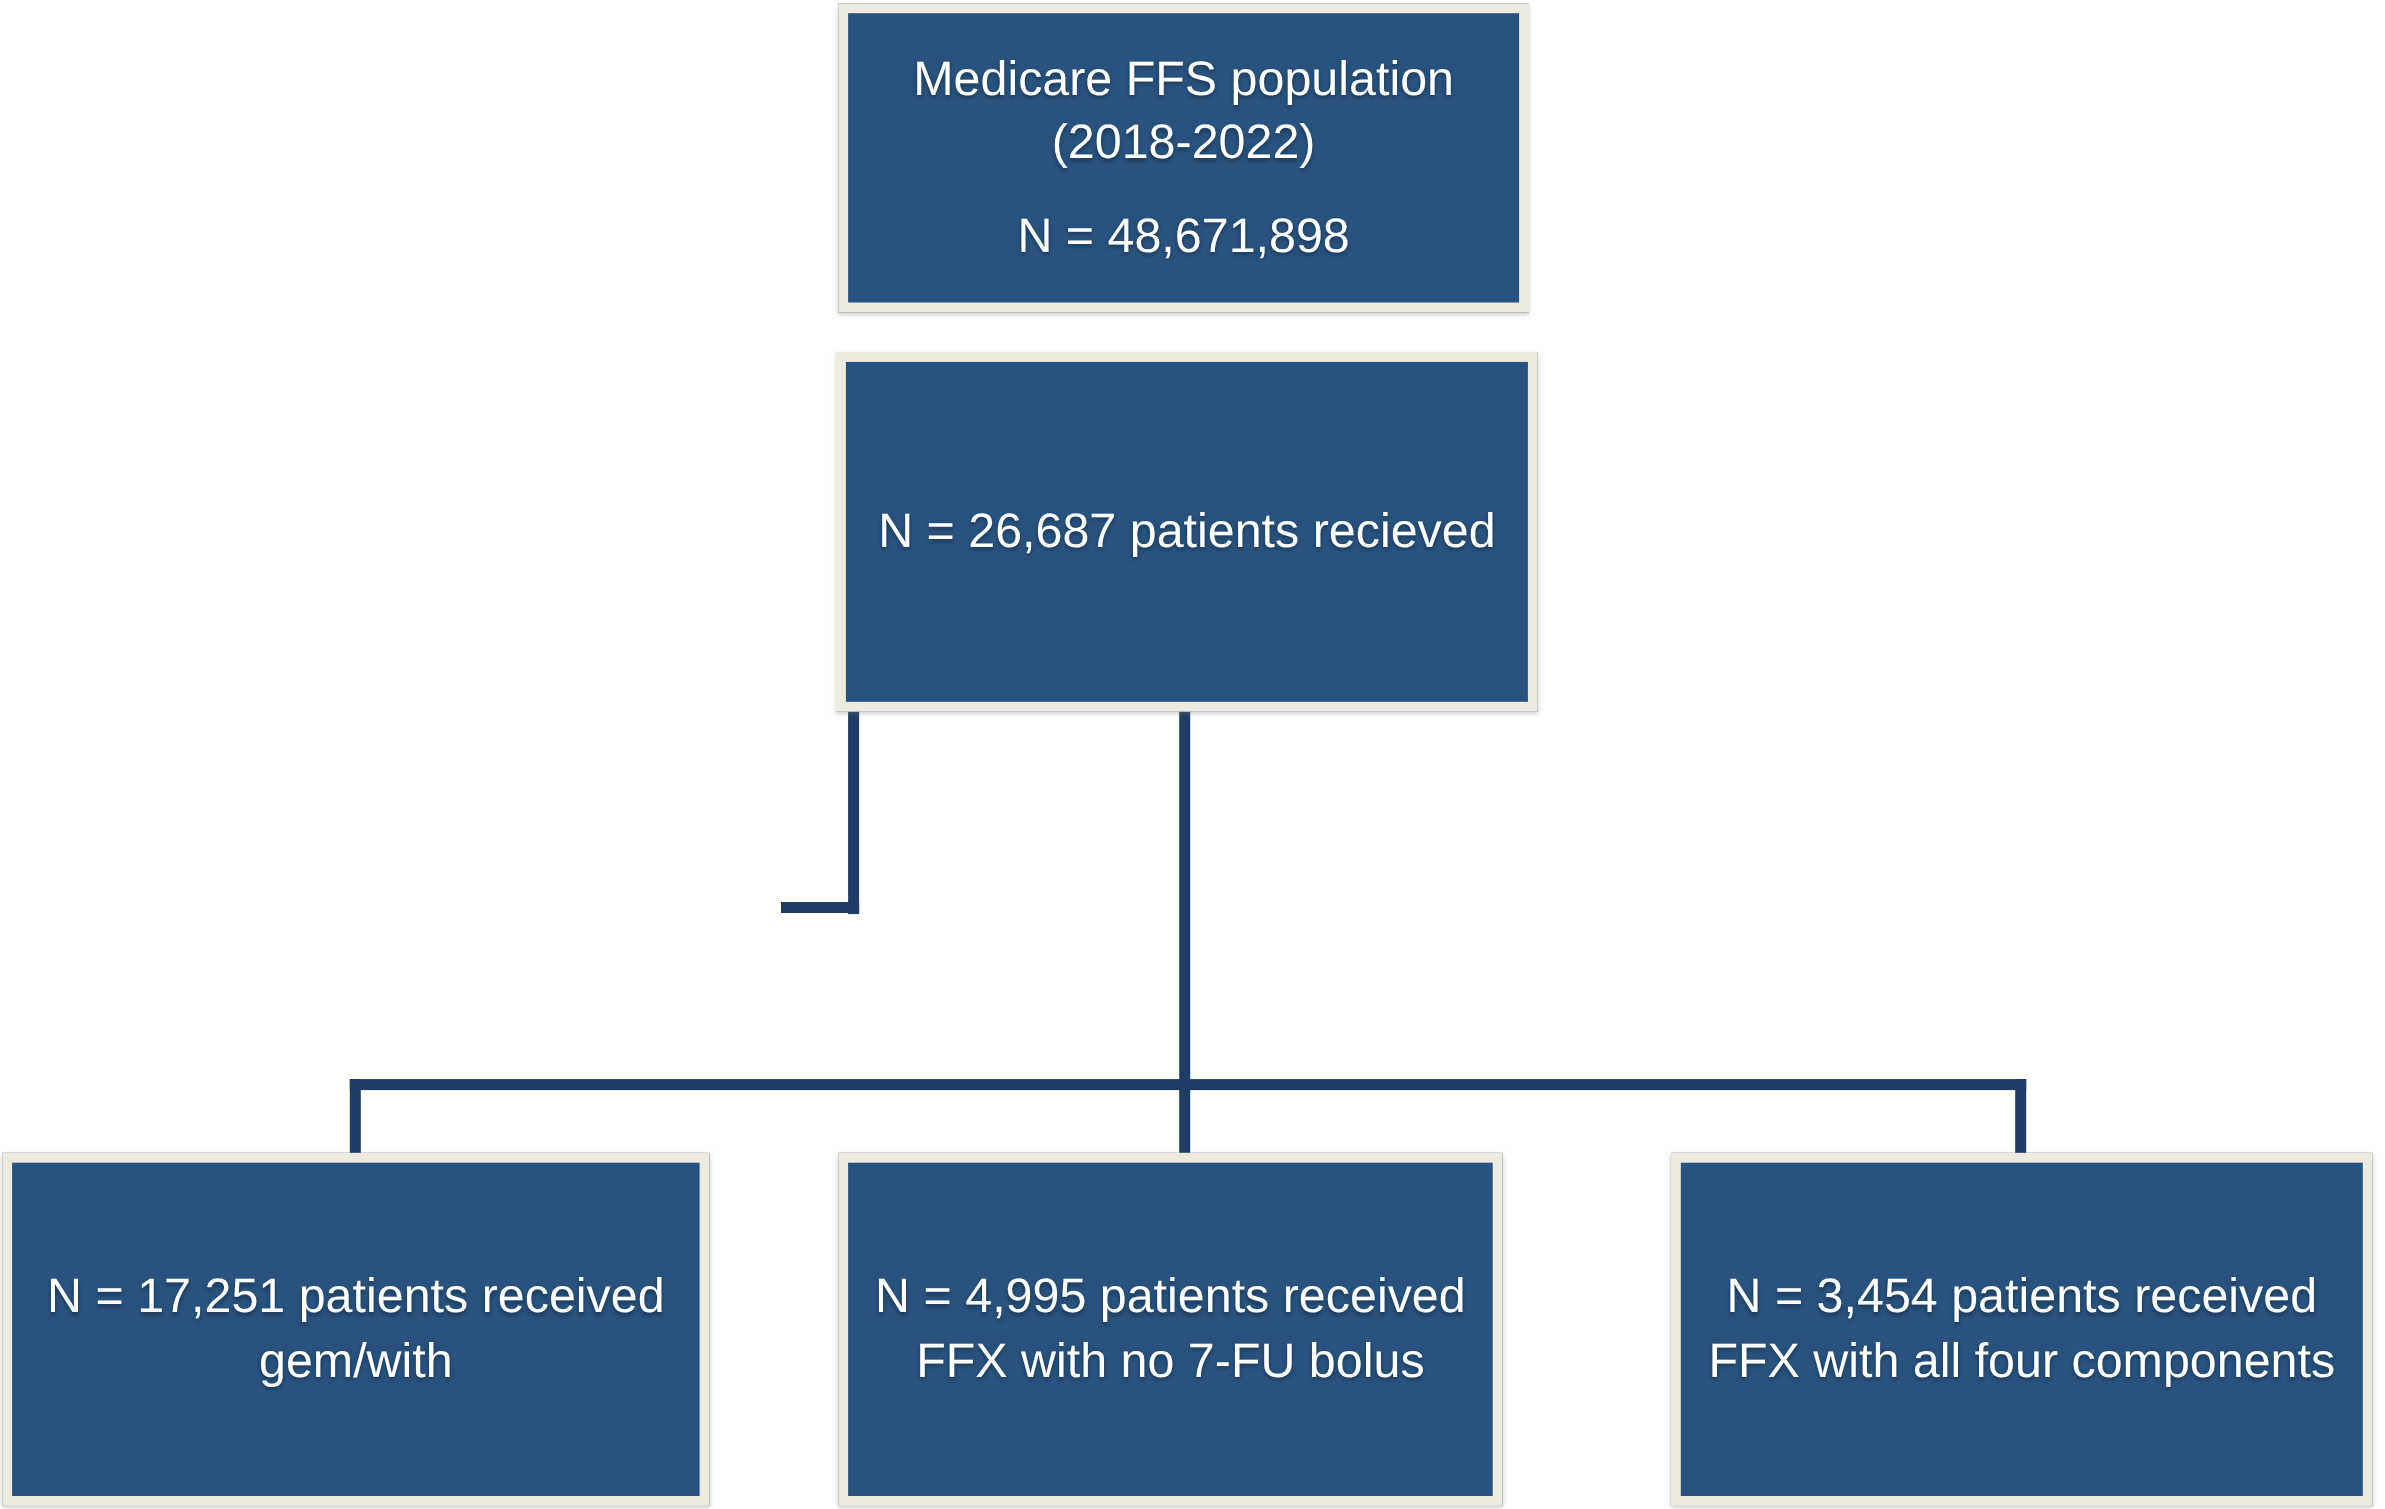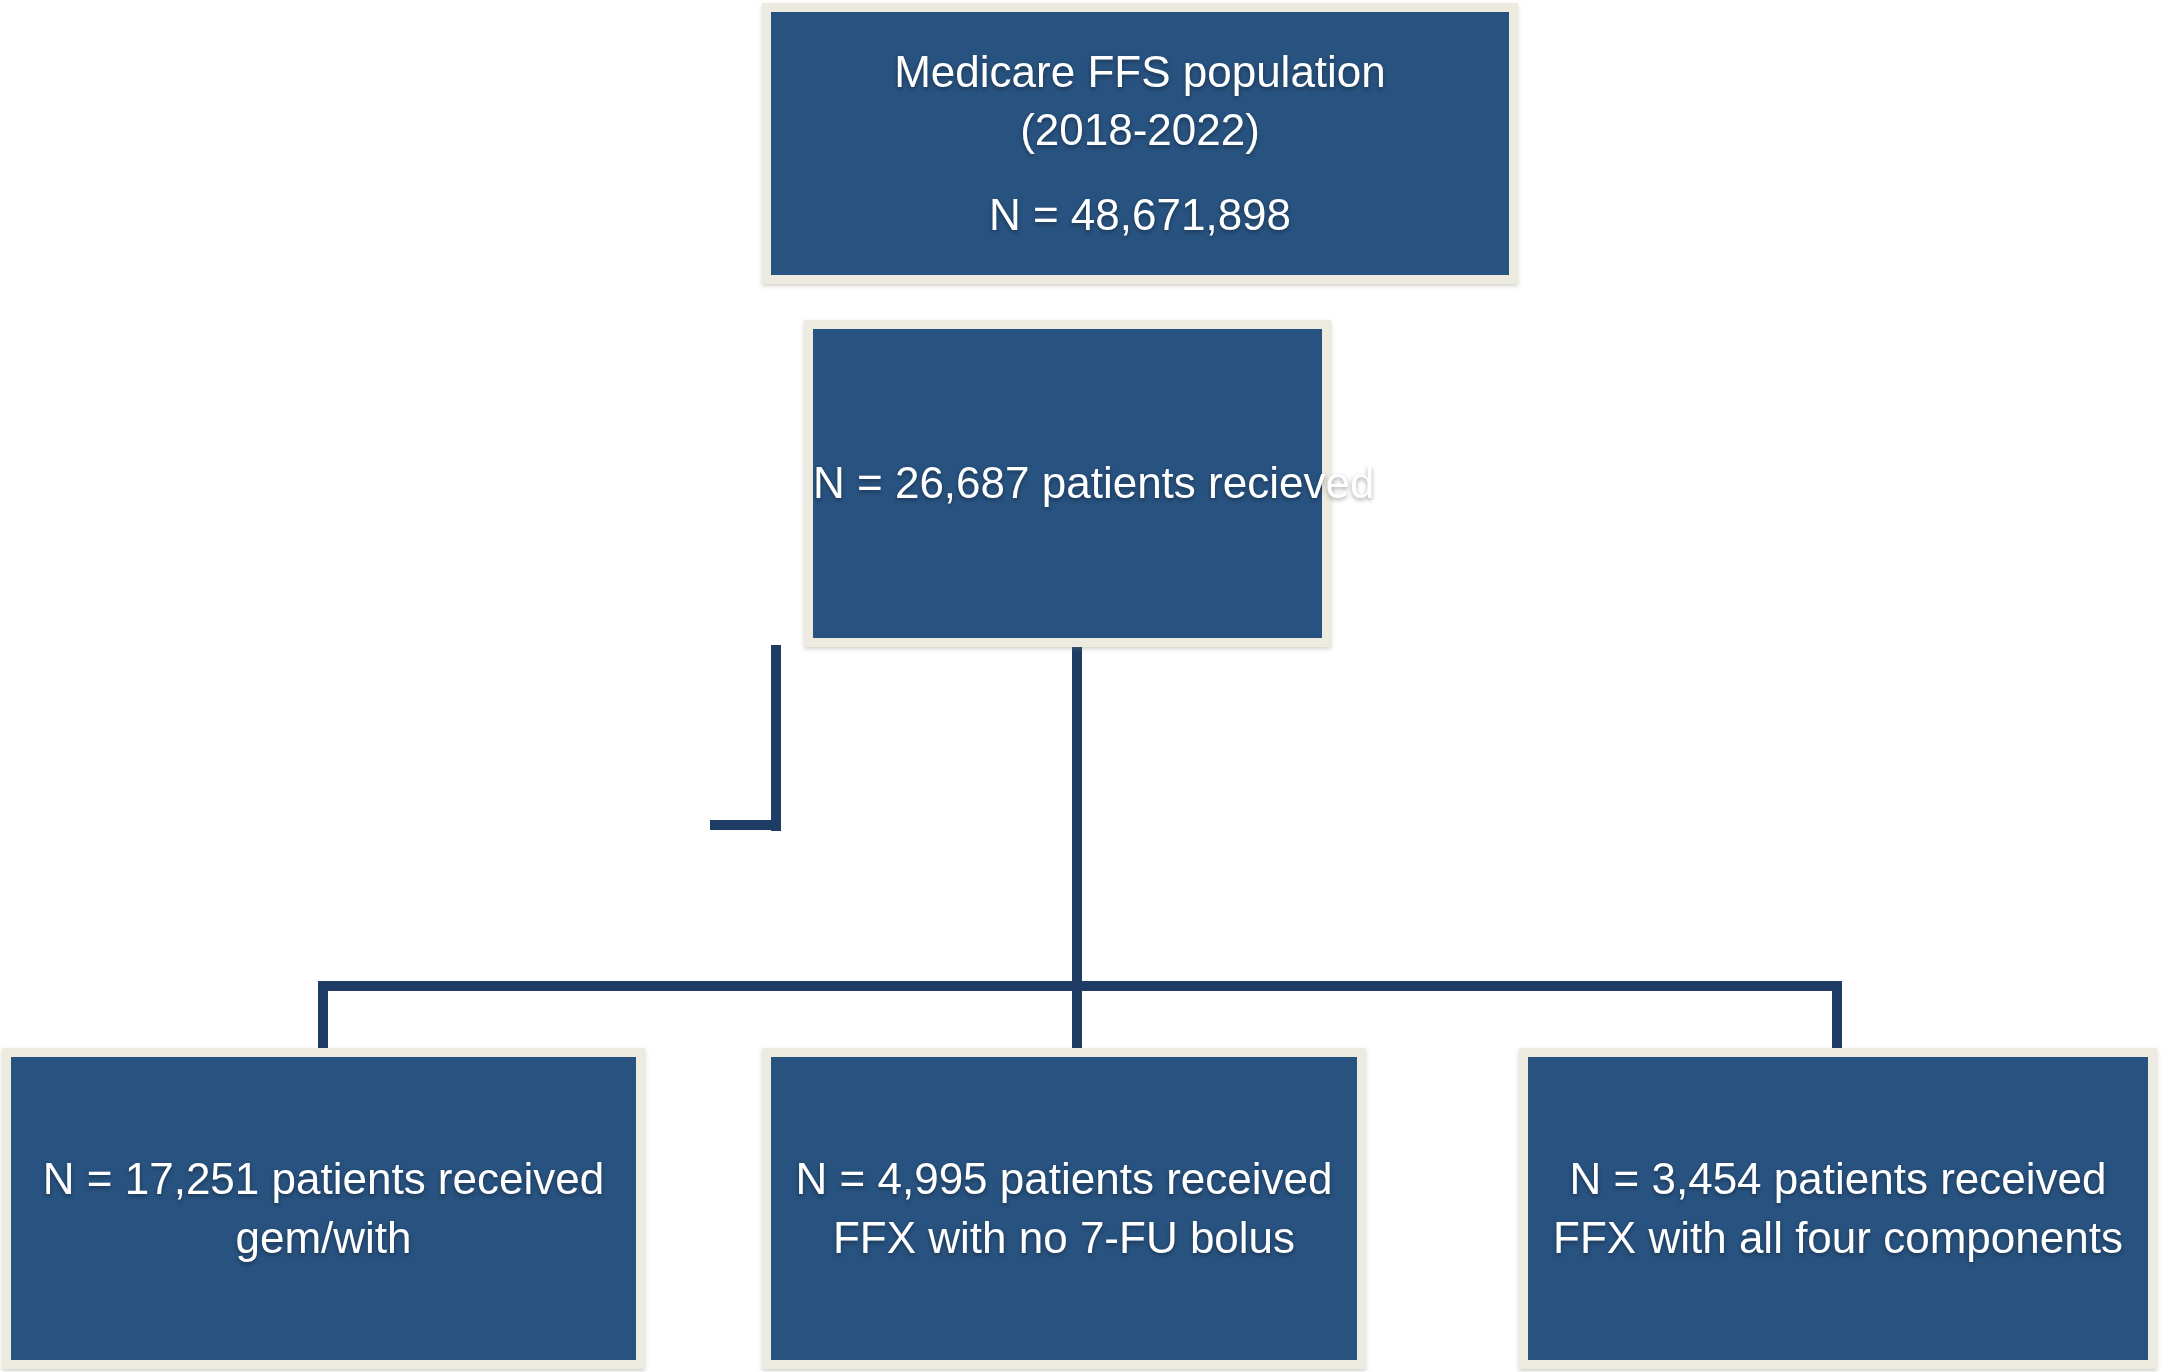--- a/index.html
+++ b/index.html
@@ -52,30 +52,30 @@
 
 <div class="canvas">
 
   <div class="connector" style="left:771px; top:645px; width:10px; height:186px;"></div>
   <div class="connector" style="left:710px; top:820px; width:71px; height:10px;"></div>
   <div class="connector" style="left:1072px; top:645px; width:10px; height:412px;"></div>
   <div class="connector" style="left:318px; top:981px; width:1524px; height:10px;"></div>
   <div class="connector" style="left:318px; top:981px; width:10px; height:76px;"></div>
   <div class="connector" style="left:1832px; top:981px; width:10px; height:76px;"></div>
 
-  <div class="box" style="left:762px; top:3px; width:756px; height:281px;">
+  <div class="box" style="left:762px; top:3px; width:628px; height:281px;">
     <div class="box-text">
       <div class="line">Medicare FFS population</div>
       <div class="line">(2018-2022)</div>
       <div class="para-spacer"></div>
       <div class="line">N = 48,671,898</div>
     </div>
   </div>
 
-  <div class="box" style="left:760px; top:320px; width:527px; height:327px;margin-left:44px;">
+  <div class="box" style="left:760px; top:320px; width:638px; height:327px;">
     <div class="box-text">
       <div class="line">N = 26,687 patients recieved</div>
     </div>
   </div>
 
 
   <div class="box" style="left:2px; top:1048px; width:643px; height:321px;">
     <div class="box-text">
       <div class="line">N = 17,251 patients received</div>
       <div class="line">gem/with</div>

